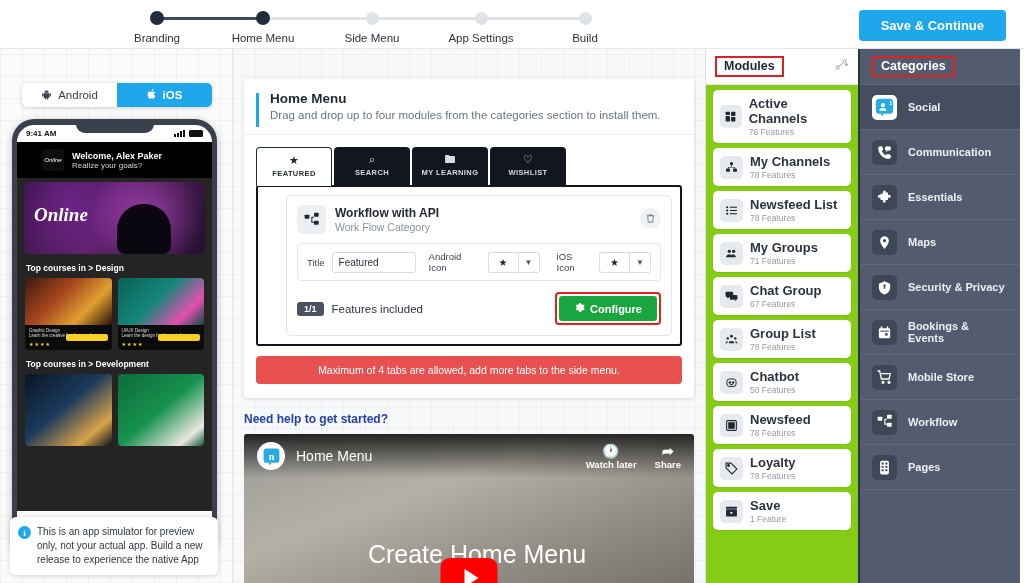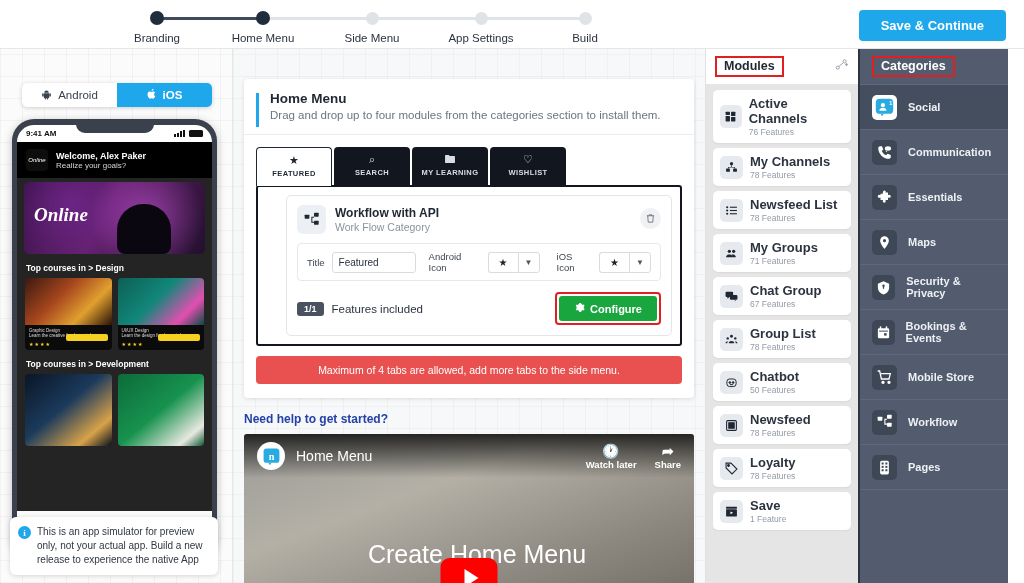--- a/index.html
+++ b/index.html
@@ -90,21 +90,21 @@
   }
   .notch {
     position: absolute; left: 50%; transform: translateX(-50%); top: -6px;
     width: 78px; height: 14px; background: #3a414d; border-radius: 0 0 9px 9px;
   }
   .sig { display: flex; align-items: flex-end; gap: 1px; }
   .sig i { display:block; width: 2px; background: #111; }
   .batt { width: 14px; height: 7px; background: #111; border-radius: 1.5px; }
 
   .app-head {
-    background: #000; padding: 7px 9px; display: flex; align-items: center; gap: 8px;
+    background: #000; padding: 7px 25px; display: flex; align-items: center; gap: 8px;
   }
   .app-logo {
     width: 22px; height: 22px; border-radius: 4px; background: #0d0d0d;
     color: #fff; font-size: 6px; display:flex; align-items:center;justify-content:center;
     font-style: italic;
   }
   .app-greet { color: #fff; font-size: 9px; font-weight: bold; }
   .app-sub { color: #d6d6d6; font-size: 8px; }
 
   .hero {
@@ -281,21 +281,21 @@
   }
   .play:after {
     content:''; border-left: 14px solid #fff;
     border-top: 9px solid transparent; border-bottom: 9px solid transparent;
     margin-left: 4px;
   }
 
   
   .modules {
     position: absolute; top: 49px; left: 705px; width: 155px; height: 534px;
-    background: #e5e5e5; border-left: 1px solid #dfe1e5; border-right: 2px solid #2c3643;
+    background: #84cc16; border-left: 1px solid #dfe1e5; border-right: 2px solid #2c3643;
   }
   .mod-head {
     height: 36px; background: #fff; display: flex; align-items: center;
     padding: 0 9px; border-bottom: 1px solid #e4e6ea;
   }
   .mod-title {
     font-size: 12.5px; font-weight: bold; color: #1f2733;
     border: 2px solid #e02020; padding: 1px 7px 2px;
   }
   .mod-tool { margin-left: auto; color: #9aa2ad; }
@@ -307,21 +307,21 @@
   }
   .mod-ico {
     width: 23px; height: 23px; border-radius: 5px; background: #e6e9ee;
     display:flex;align-items:center;justify-content:center; color:#1f2733;
   }
   .mod-name { font-size: 13px; font-weight: bold; color: #2b3340; }
   .mod-cnt { font-size: 8.5px; color: #939aa5; margin-top: 1px; }
 
   
   .cats {
-    position: absolute; top: 49px; left: 860px; width: 148px; height: 534px;
+    position: absolute; top: 49px; left: 860px; width: 160px; height: 534px;
     background: #525c6e;
   }
   .cat-head {
     height: 36px; display: flex; align-items: center; padding: 0 12px;
     border-bottom: 1px solid #5f6a7c;
   }
   .cat-title {
     font-size: 12.5px; font-weight: bold; color: #fff;
     border: 2px solid #e02020; padding: 1px 7px 2px;
   }

